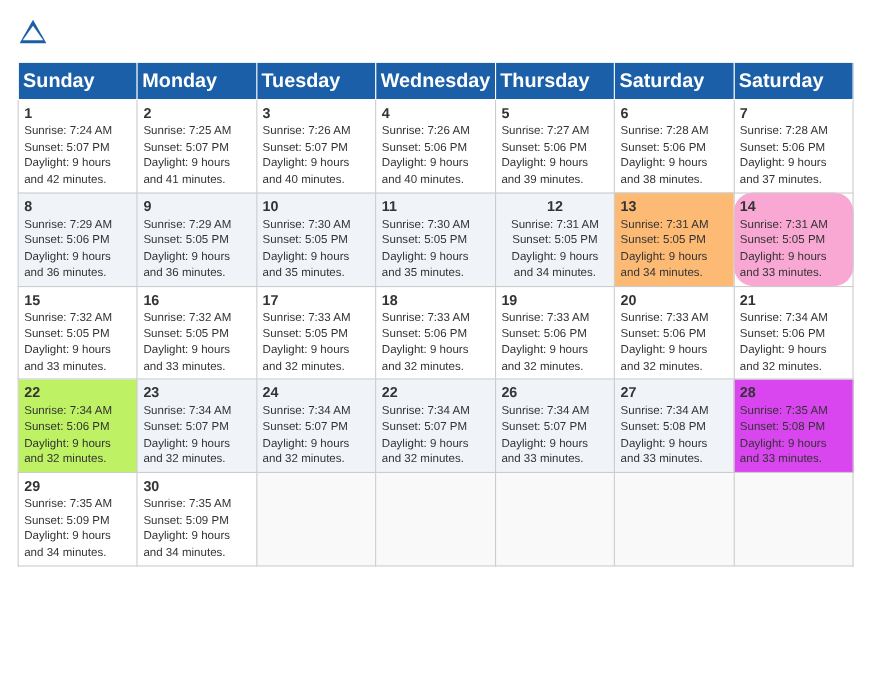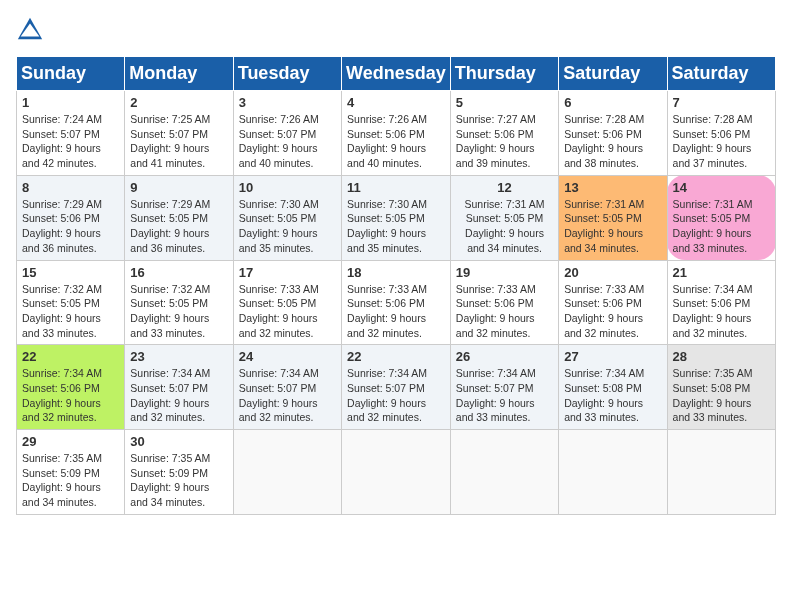--- a/index.html
+++ b/index.html
@@ -337,21 +337,21 @@
         </div>
       </td>
         <td style="background: rgb(240, 244, 248);">
         <span class="day-number">27</span>
         <div class="day-info">
           Sunrise: 7:34 AM<br>
           Sunset: 5:08 PM<br>
           Daylight: 9 hours and 33 minutes.
         </div>
       </td>
-        <td style="background: #e5e5e5; margin-top: 48px;">
+        <td style="background: #d946ef; margin-top: 48px;">
         <span class="day-number">28</span>
         <div class="day-info">
           Sunrise: 7:35 AM<br>
           Sunset: 5:08 PM<br>
           Daylight: 9 hours and 33 minutes.
         </div>
       </td>
       </tr>
       <tr>
         <td>

